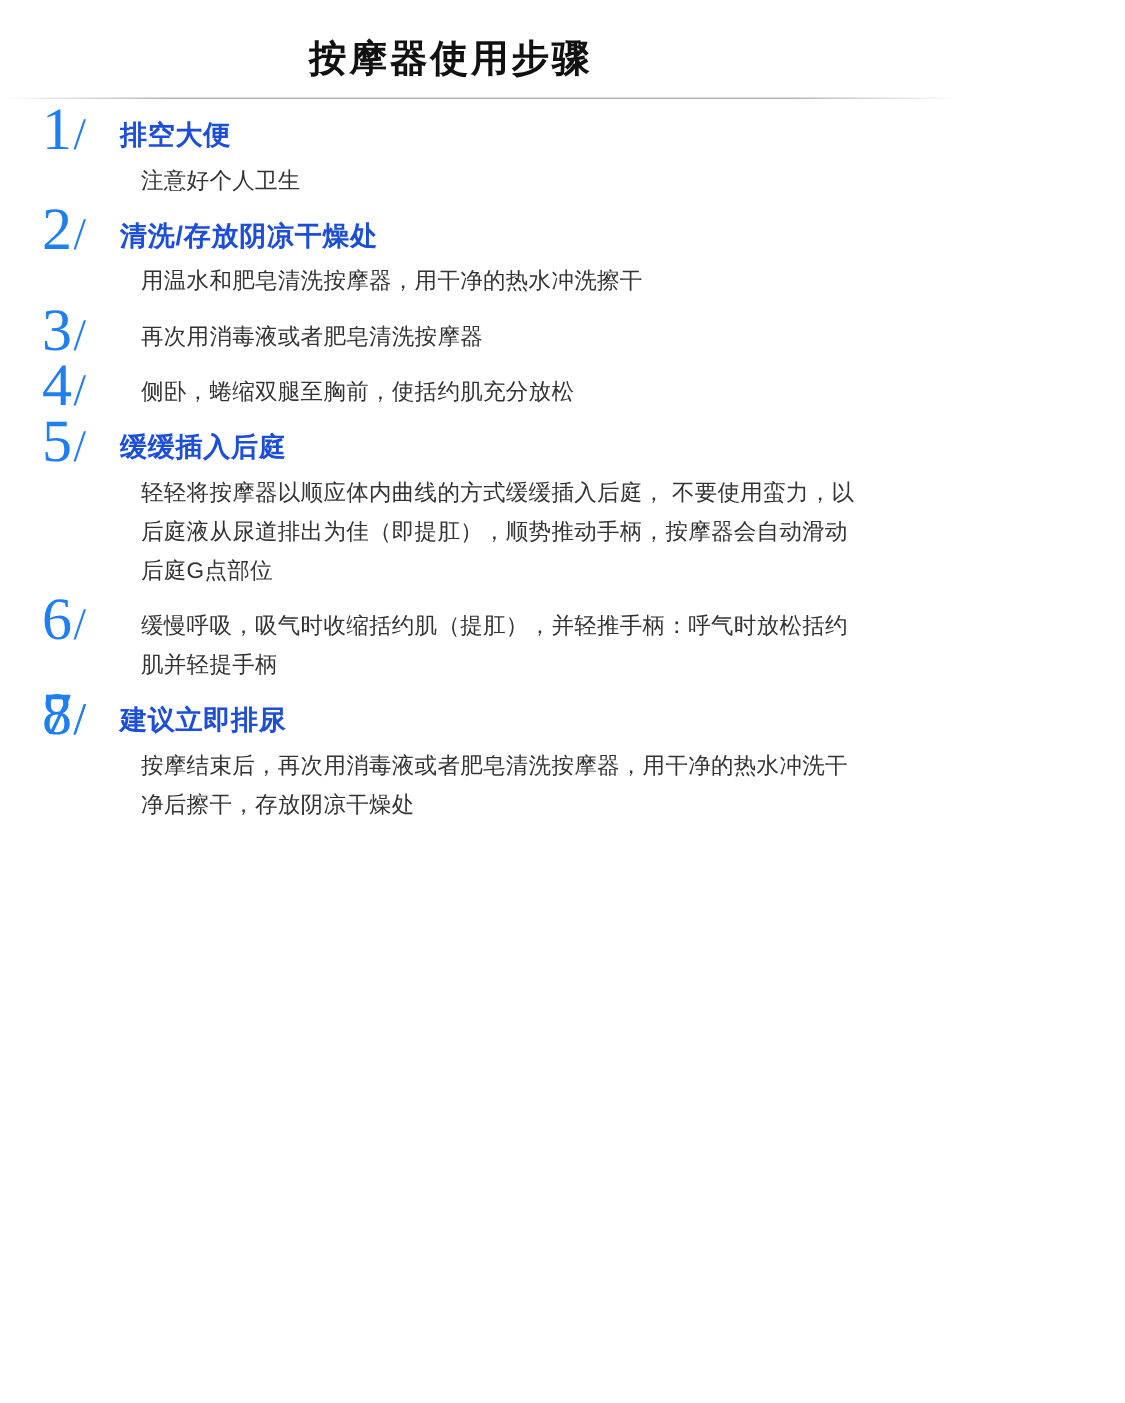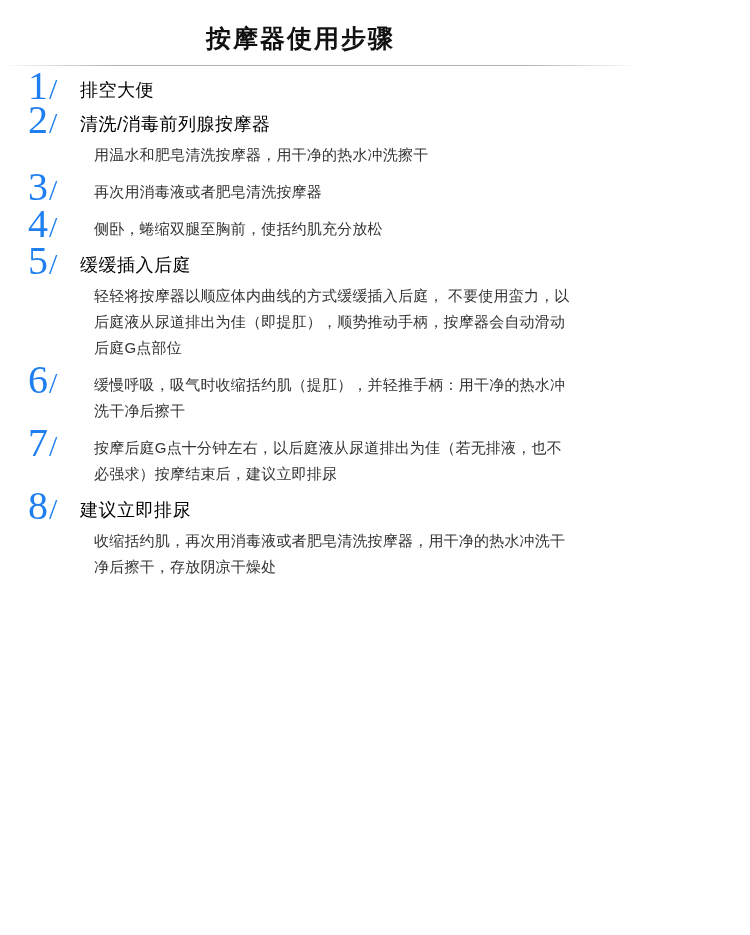--- a/index.html
+++ b/index.html
@@ -55,22 +55,22 @@
     font-weight: 300;
     font-family: "Liberation Serif", serif;
   }
   .step-num .slash {
     font-size: 30px;
     color: #1f7ff0;
     padding-left: 1px;
   }
   .step-head {
     font-size: 18px;
-    font-weight: normal;
-    color: #000000;
+    font-weight: bold;
+    color: #1d4ed8;
     line-height: 22px;
     letter-spacing: 0.5px;
     padding-top: 1px;
   }
   .step-body {
     font-size: 15px;
     line-height: 26px;
     color: #333333;
     margin-top: 7px;
     padding-left: 14px;
@@ -84,25 +84,26 @@
 <div class="page">
 
   <div class="title">按摩器使用步骤</div>
   <div class="title-rule"></div>
 
   <div class="steps">
 
     <div class="step">
       <div class="step-num"><span>1</span><span class="slash">/</span></div>
       <div class="step-head">排空大便</div>
+      <div class="step-body">注意好个人卫生</div>
     </div>
 
     <div class="step">
       <div class="step-num"><span>2</span><span class="slash">/</span></div>
-      <div class="step-head">清洗/消毒前列腺按摩器</div>
+      <div class="step-head">清洗/存放阴凉干燥处</div>
       <div class="step-body">用温水和肥皂清洗按摩器，用干净的热水冲洗擦干</div>
     </div>
 
     <div class="step">
       <div class="step-num"><span>3</span><span class="slash">/</span></div>
       <div class="step-body">再次用消毒液或者肥皂清洗按摩器</div>
     </div>
 
     <div class="step">
       <div class="step-num"><span>4</span><span class="slash">/</span></div>
@@ -110,28 +111,27 @@
     </div>
 
     <div class="step">
       <div class="step-num"><span>5</span><span class="slash">/</span></div>
       <div class="step-head">缓缓插入后庭</div>
       <div class="step-body">轻轻将按摩器以顺应体内曲线的方式缓缓插入后庭， 不要使用蛮力，以后庭液从尿道排出为佳（即提肛），顺势推动手柄，按摩器会自动滑动后庭G点部位</div>
     </div>
 
     <div class="step">
       <div class="step-num"><span>6</span><span class="slash">/</span></div>
-      <div class="step-body">缓慢呼吸，吸气时收缩括约肌（提肛），并轻推手柄：用干净的热水冲洗干净后擦干</div>
+      <div class="step-body">缓慢呼吸，吸气时收缩括约肌（提肛），并轻推手柄：呼气时放松括约肌并轻提手柄</div>
     </div>
 
     <div class="step">
       <div class="step-num"><span>7</span><span class="slash">/</span></div>
-      <div class="step-body">按摩后庭G点十分钟左右，以后庭液从尿道排出为佳（若无排液，也不必强求）按摩结束后，建议立即排尿</div>
     </div>
 
     <div class="step">
       <div class="step-num"><span>8</span><span class="slash">/</span></div>
       <div class="step-head">建议立即排尿</div>
-      <div class="step-body">收缩括约肌，再次用消毒液或者肥皂清洗按摩器，用干净的热水冲洗干净后擦干，存放阴凉干燥处</div>
+      <div class="step-body">按摩结束后，再次用消毒液或者肥皂清洗按摩器，用干净的热水冲洗干净后擦干，存放阴凉干燥处</div>
     </div>
 
   </div>
 </div>
 
 </body></html>

